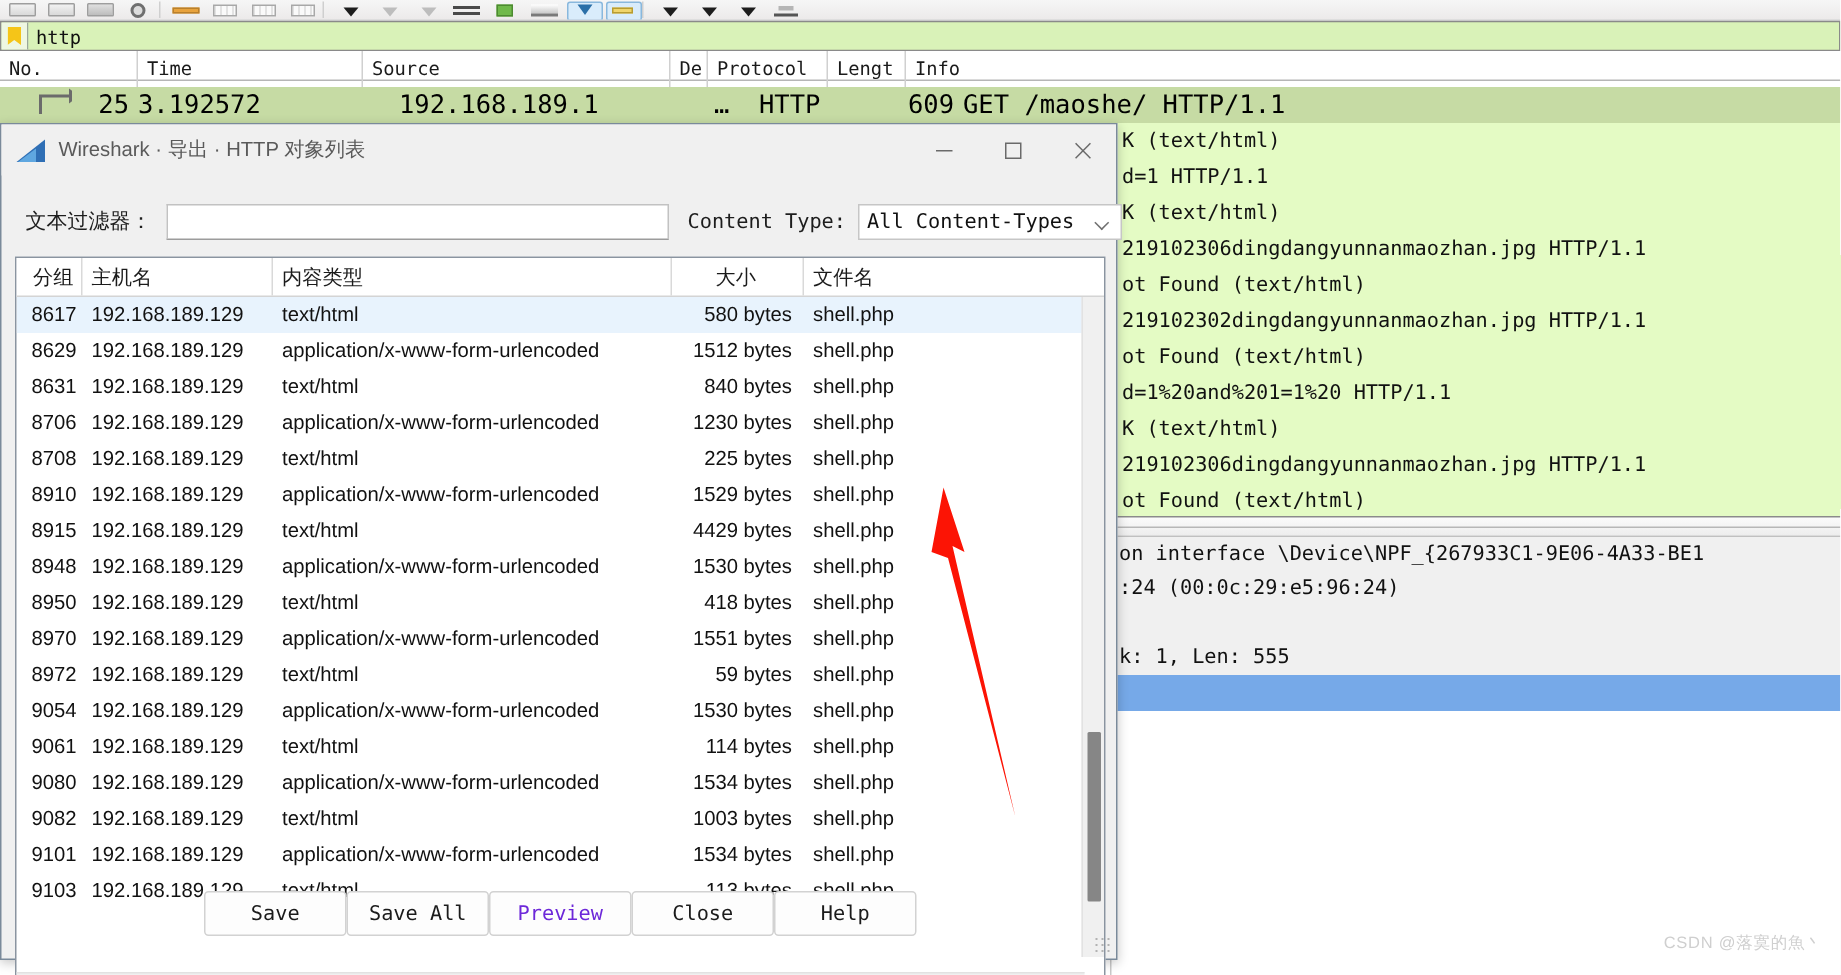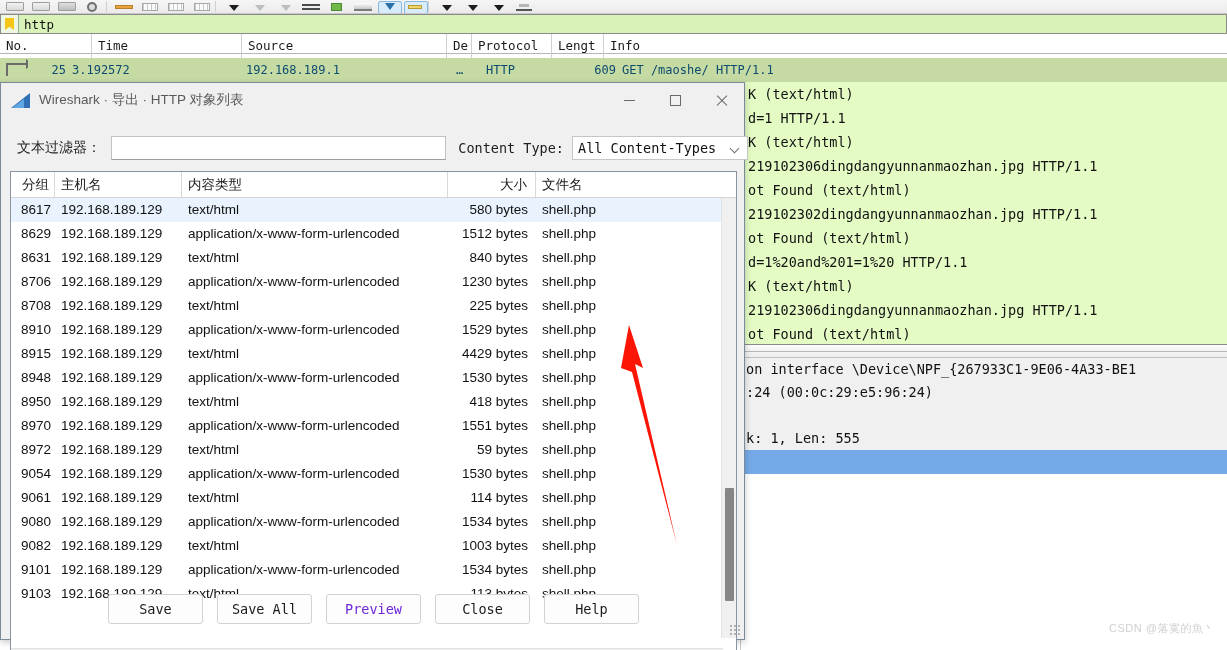--- a/index.html
+++ b/index.html
@@ -90,21 +90,21 @@
   }
   .plh-cell {
     height: 24px; line-height: 24px; padding-left: 6px;
     border-right: 1px solid #d0d0d0; overflow: hidden; white-space: nowrap;
   }
   
   .pl-row {
     position: absolute; left: 0; top: 58px; width: 1227px; height: 24px;
     background: #c6dba4;
     display: flex; align-items: center;
-    font-family: "DejaVu Sans Mono", monospace; font-size: 12px; color: #0c4a6e;
+    font-family: "DejaVu Sans Mono", monospace; font-size: 17px; color: #000000; padding-left: 20px;
   }
   .plr-cell { height: 24px; line-height: 24px; overflow: hidden; white-space: nowrap; }
   .arrow-marker {
     position: relative; width: 100%; height: 12px;
   }
   .arrow-marker:before {
     content:""; position:absolute; left:6px; top:5px; width:22px; height:2px; background:#6b6b6b;
   }
   .arrow-marker:after {
     content:""; position:absolute; left:26px; top:1px; width:0; height:0;
@@ -269,21 +269,21 @@
     background: #868686; border-radius: 1px;
   }
   .hscroll {
     position: absolute; left: 0; bottom: 0; width: 712px; height: 20px;
     background: #f0f0f0; border-top: 1px solid #e2e2e2;
   }
 
   
   .dlg-buttons {
     position: absolute; left: 0; bottom: 14px; width: 745px; height: 32px;
-    display: flex; justify-content: center; align-items: center; gap: 14px;
+    display: flex; justify-content: center; align-items: center; 
   }
   .dbtn {
     min-width: 95px; height: 30px;
     background: #fdfdfd; border: 1px solid #d2d2d2; border-radius: 3px;
     font-family: "DejaVu Sans Mono", monospace; font-size: 13.5px; color: #1b1b1b;
     display: flex; align-items: center; justify-content: center;
     cursor: pointer;
   }
   .dbtn.disabled { color: #6d28d9; cursor: default; text-align: center; }
   .dlg-grip {
@@ -460,21 +460,21 @@
         <span>All Content-Types</span>
         <span class="ct-chev"></span>
       </div>
     </div>
 
     <div class="tbl-wrap">
       <div class="tbl-head">
         <div class="th c-pkt">分组</div>
         <div class="th c-host">主机名</div>
         <div class="th c-type">内容类型</div>
-        <div class="th c-size" style="text-align:right; padding-left:6px">大小</div>
+        <div class="th c-size" style="text-align:center; padding-left:6px">大小</div>
         <div class="th c-name" style="border-right:none">文件名</div>
       </div>
       <div class="tbl-body" id="table-body">
           <div class="tr selected">
             <div class="td c-pkt">8617</div>
             <div class="td c-host">192.168.189.129</div>
             <div class="td c-type">text/html</div>
             <div class="td c-size">580 bytes</div>
             <div class="td c-name">shell.php</div>
           </div>

